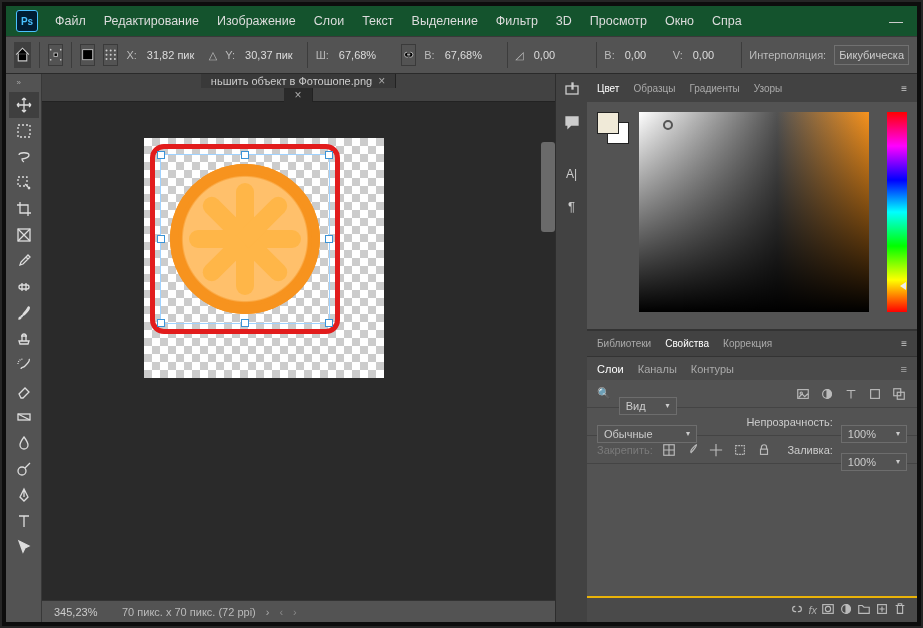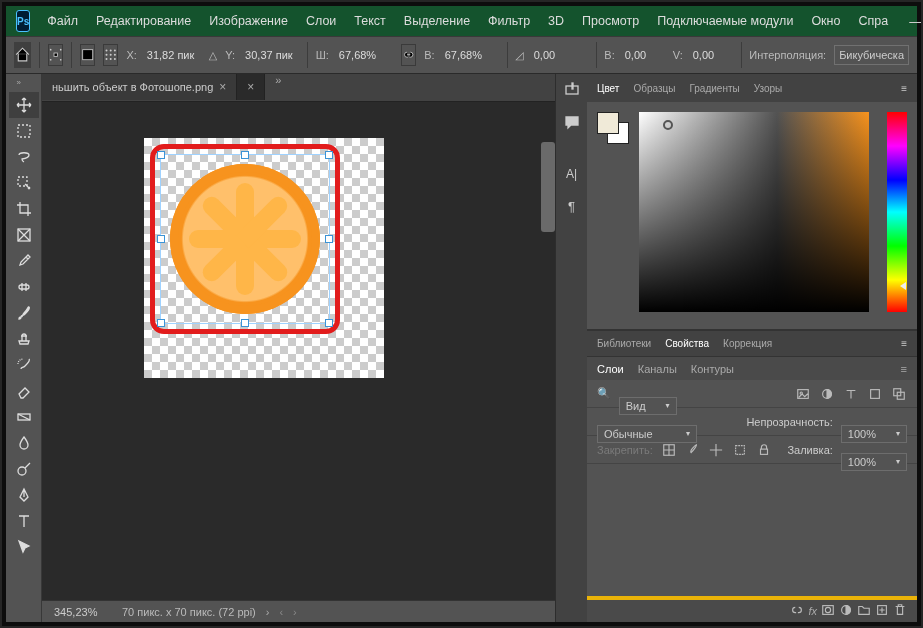--- a/index.html
+++ b/index.html
@@ -24,21 +24,21 @@
   
   .body { flex:1; display:flex; min-height:0; }
   
   .tools { width:36px; background:#535353; border-right:1px solid #383838; display:flex; flex-direction:column; align-items:center; padding-top:4px; gap:0; }
   .tool { width:30px; height:26px; display:flex; align-items:center; justify-content:center; color:#ddd; position:relative; }
   .tool.active { background:#3f3f3f; }
   .tool svg { width:16px; height:16px; stroke:#ddd; fill:none; stroke-width:1.3; }
   .chev { width:14px; height:10px; color:#aaa; font-size:8px; margin-bottom:4px; }
   
   .docs { flex:1; display:flex; flex-direction:column; background:#2a2a2a; min-width:0; }
-  .tabs { height:28px; background:#424242; display:flex; align-items:flex-start; color:#ccc; font-size:11px; border-bottom:1px solid #222; }
+  .tabs { height:28px; background:#424242; display:flex; align-items:center; color:#ccc; font-size:11px; border-bottom:1px solid #222;flex-direction:column; }
   .tab { height:26px; padding:0 10px; display:flex; align-items:center; gap:6px; background:#393939; border-right:1px solid #222; }
   .tab.active { background:#2a2a2a; }
   .close-x { color:#aaa; font-size:12px; }
   .tabs .more { padding:0 10px; color:#aaa; }
   .canvas-wrap { flex:1; position:relative; background:#2a2a2a; overflow:hidden; }
   .canvas { position:absolute; left:102px; top:36px; width:240px; height:240px; background:#fff;
     background-image:linear-gradient(45deg,#ccc 25%,transparent 25%,transparent 75%,#ccc 75%),linear-gradient(45deg,#ccc 25%,transparent 25%,transparent 75%,#ccc 75%);
     background-size:16px 16px; background-position:0 0,8px 8px; }
   .redbox { position:absolute; left:6px; top:6px; width:190px; height:190px; border:5px solid #e21c1c; border-radius:14px; }
   .orange { position:absolute; left:26px; top:26px; width:150px; height:150px; border-radius:50%; background:radial-gradient(circle,#ffc06b 0 58%,#f7931e 60% 100%); box-shadow:inset 0 0 0 8px #f7931e; }
@@ -76,21 +76,21 @@
   .layers-row .ico { width:16px; height:16px; display:flex; align-items:center; justify-content:center; color:#bbb; }
   .layers-row .ico svg{width:14px;height:14px;stroke:#bbb;fill:none;stroke-width:1.3;}
   .layers-row .spacer { flex:1; }
   .layers-row .dim { color:#7a7a7a; }
   .layer { height:42px; background:#6c6c6c; display:flex; align-items:center; gap:8px; padding:0 8px; border-bottom:1px solid #444; }
   .eye { width:16px; height:16px; color:#ddd; }
   .thumb { width:34px; height:34px; border:1px solid #222;
     background-image:linear-gradient(45deg,#ccc 25%,transparent 25%,transparent 75%,#ccc 75%),linear-gradient(45deg,#ccc 25%,transparent 25%,transparent 75%,#ccc 75%);
     background-color:#fff; background-size:8px 8px; background-position:0 0,4px 4px; position:relative; }
   .thumb::after { content:""; position:absolute; inset:4px; border-radius:50%; background:radial-gradient(circle,#ffc06b 0 55%,#f7931e 58% 100%); }
-  .layers-foot { height:26px; margin-top:auto; background:#4a4a4a; border-top:4px solid #eab308; display:flex; align-items:center; justify-content:flex-end; gap:4px; padding:0 10px; color:#aaa; }
+  .layers-foot { height:26px; margin-top:auto; background:#4a4a4a; border-top:2px solid #eab308; display:flex; align-items:center; justify-content:flex-end; gap:4px; padding:0 10px; color:#aaa; }
   .layers-foot svg{width:14px;height:14px;stroke:#bbb;fill:none;stroke-width:1.3;}
   .scroll-v { position:absolute; right:0; top:40px; width:14px; height:90px; background:#6a6a6a; border-radius:3px; }
 </style>
 </head>
 <body>
 
 <div class="window">
 <div class="app">
 
   <div class="titlebar">
@@ -98,21 +98,20 @@
     <div class="menu">
       <span>Файл</span>
       <span>Редактирование</span>
       <span>Изображение</span>
       <span>Слои</span>
       <span>Текст</span>
       <span>Выделение</span>
       <span>Фильтр</span>
       <span>3D</span>
       <span>Просмотр</span>
-      <span>Подключаемые модули</span>
       <span>Окно</span>
       <span>Спра</span>
     </div>
     <div class="winbtns">
       <div>—</div>
 
     </div>
   </div>
 
   <div class="optbar">

